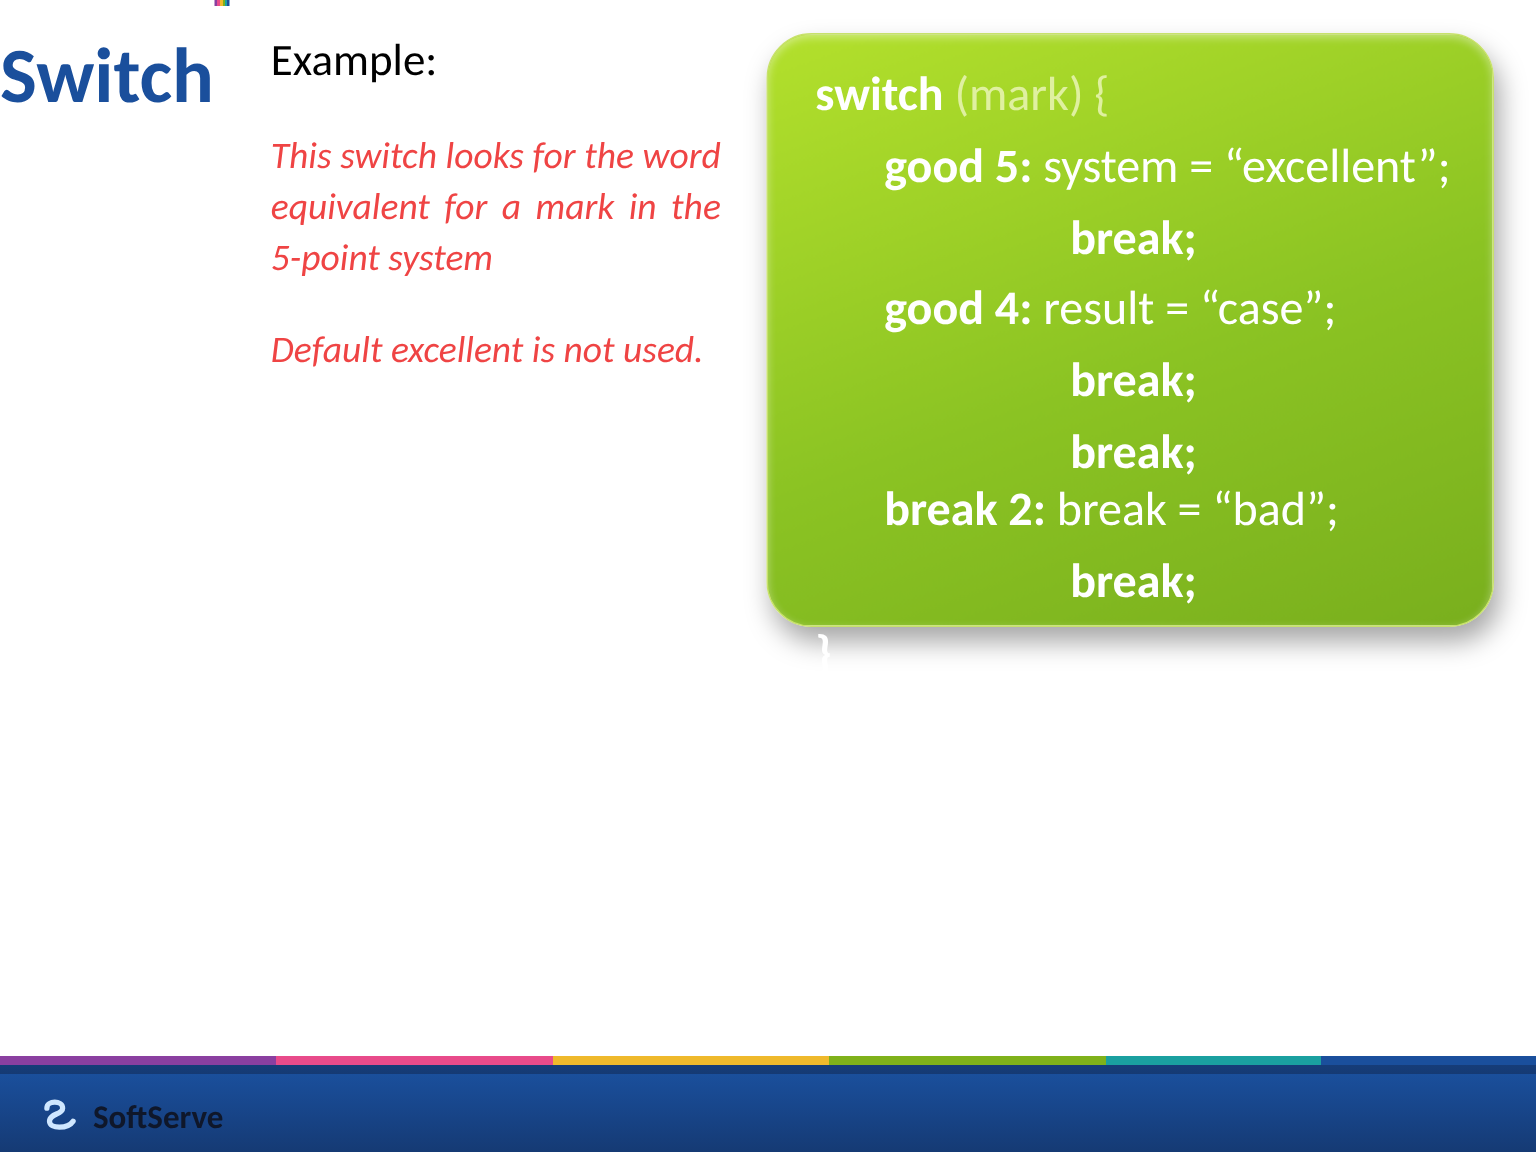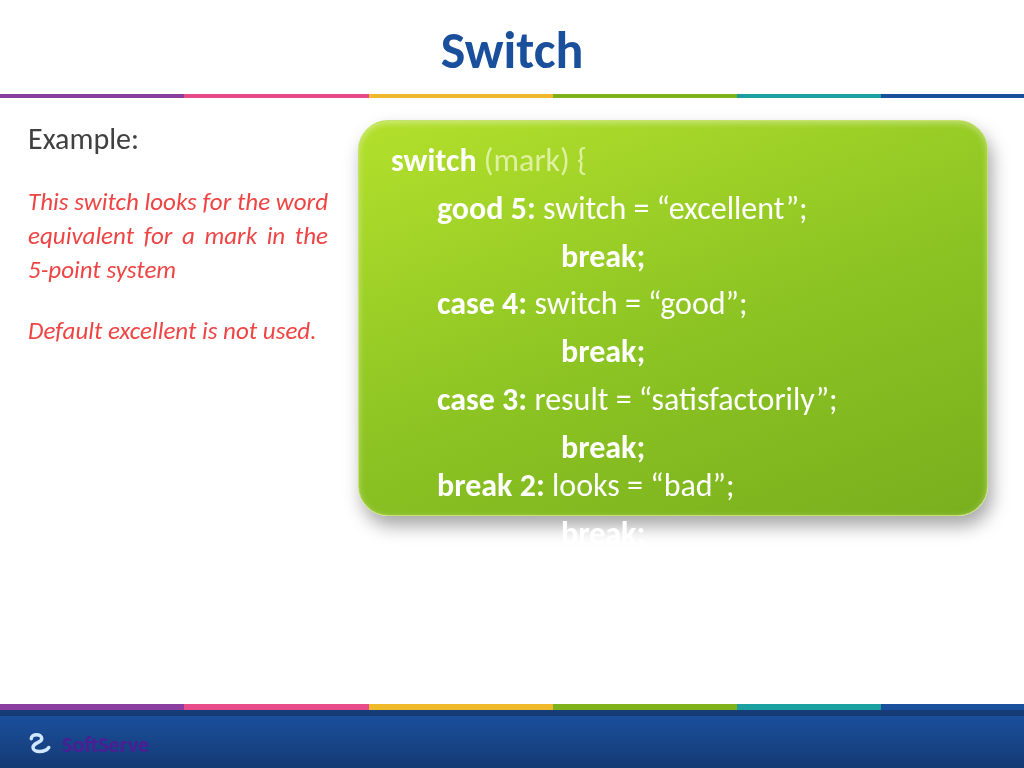--- a/index.html
+++ b/index.html
@@ -1,30 +1,30 @@
 <!DOCTYPE html>
 <html><head>
 <meta charset="utf-8">
 <style>
   * { box-sizing: border-box; margin: 0; padding: 0; }
   html, body { width: 1024px; height: 768px; font-family: "Segoe UI", Calibri, Arial, sans-serif; background: #fff; overflow: hidden; }
-  .slide { width: 1024px; height: 768px; position: relative; display: flex; flex-direction: column; border-radius: 14px; }
+  .slide { width: 1024px; height: 768px; position: relative; display: flex; flex-direction: row; border-radius: 14px; }
   .title-area { text-align: center; padding-top: 18px; padding-bottom: 12px; }
   .title { font-size: 52px; font-weight: 700; color: #1a4f9c; }
   .rule { height: 4px; width: 1024px; background: linear-gradient(90deg,
       #8a3fa0 0%, #8a3fa0 18%,
       #e84b8a 18%, #e84b8a 36%,
       #efb92c 36%, #efb92c 54%,
       #7fb11a 54%, #7fb11a 72%,
       #1aa0a0 72%, #1aa0a0 86%,
       #1a4f9c 86%, #1a4f9c 100%);
   }
   .content { flex: 1; display: flex; gap: 30px; padding: 22px 28px 0 28px; }
   .left { width: 300px; }
-  .example-header { font-size: 30px; color: #404040; margin-bottom: 28px; }
+  .example-header { font-size: 30px; color: #000000; margin-bottom: 28px; }
   .desc { font-size: 25px; color: #ef4444; font-style: italic; line-height: 1.35; text-align: justify; margin-bottom: 28px; }
   .code-card {
     flex: 1; max-width: 630px; height: 396px;
     background: linear-gradient(160deg, #b3e02c 0%, #8bc323 55%, #79af1d 100%);
     border: 1px solid #c7e16b;
     border-radius: 30px;
     padding: 22px 28px 16px 32px;
     box-shadow: 4px 10px 18px rgba(0,0,0,0.35), inset 0 2px 6px rgba(255,255,255,0.4);
     color: #fff;
     font-size: 32px;
@@ -45,21 +45,21 @@
     position: absolute; bottom: 58px; left: 0; width: 1024px; height: 6px;
     background: linear-gradient(90deg,
       #8a3fa0 0%, #8a3fa0 18%,
       #e84b8a 18%, #e84b8a 36%,
       #efb92c 36%, #efb92c 54%,
       #7fb11a 54%, #7fb11a 72%,
       #1aa0a0 72%, #1aa0a0 86%,
       #1a4f9c 86%, #1a4f9c 100%);
   }
   .logo { position: absolute; bottom: 10px; left: 26px; display: flex; align-items: center; gap: 8px; }
-  .logo-text { color: #4c1d95; font-size: 22px; font-weight: 600; }
+  .logo-text { color: #0f172a; font-size: 22px; font-weight: 600; }
   .logo-mark {
     width: 28px; height: 28px; position: relative;
   }
   .logo-mark svg { width: 28px; height: 28px; }
 </style>
 </head>
 <body>
 
 <div class="slide">
 
@@ -74,42 +74,39 @@
       <div class="desc">This switch looks for the word equivalent for a mark in the 5-point system</div>
       <div class="desc">Default excellent is not used.</div>
     </div>
 
     <div class="code-card">
       <div class="row">
         <span class="kw">switch </span><span class="lp">(</span><span class="thin par">mark</span><span class="rp kw">) {</span>
       </div>
 
       <div class="row indent1">
-        <span class="kw">good 5:</span><span class="thin"> switch = “excellent”;</span>
+        <span class="kw">good 5:</span><span class="thin"> system = “excellent”;</span>
       </div>
       <div class="row indent2">
         <span class="kw">break;</span>
       </div>
 
       <div class="row indent1">
-        <span class="kw">case 4:</span><span class="thin"> switch = “good”;</span>
+        <span class="kw">good 4:</span><span class="thin"> result = “case”;</span>
       </div>
       <div class="row indent2">
         <span class="kw">break;</span>
       </div>
 
-      <div class="row indent1">
-        <span class="kw">case 3:</span><span class="thin"> result = “satisfactorily”;</span>
-      </div>
       <div class="row indent2" style="margin-bottom:2px;">
         <span class="kw">break;</span>
       </div>
 
       <div class="row indent1">
-        <span class="kw">break 2:</span><span class="thin"> looks = “bad”;</span>
+        <span class="kw">break 2:</span><span class="thin"> break = “bad”;</span>
       </div>
       <div class="row indent2">
         <span class="kw">break;</span>
       </div>
 
       <div class="row">
         <span class="kw">}</span>
       </div>
     </div>
   </div>

